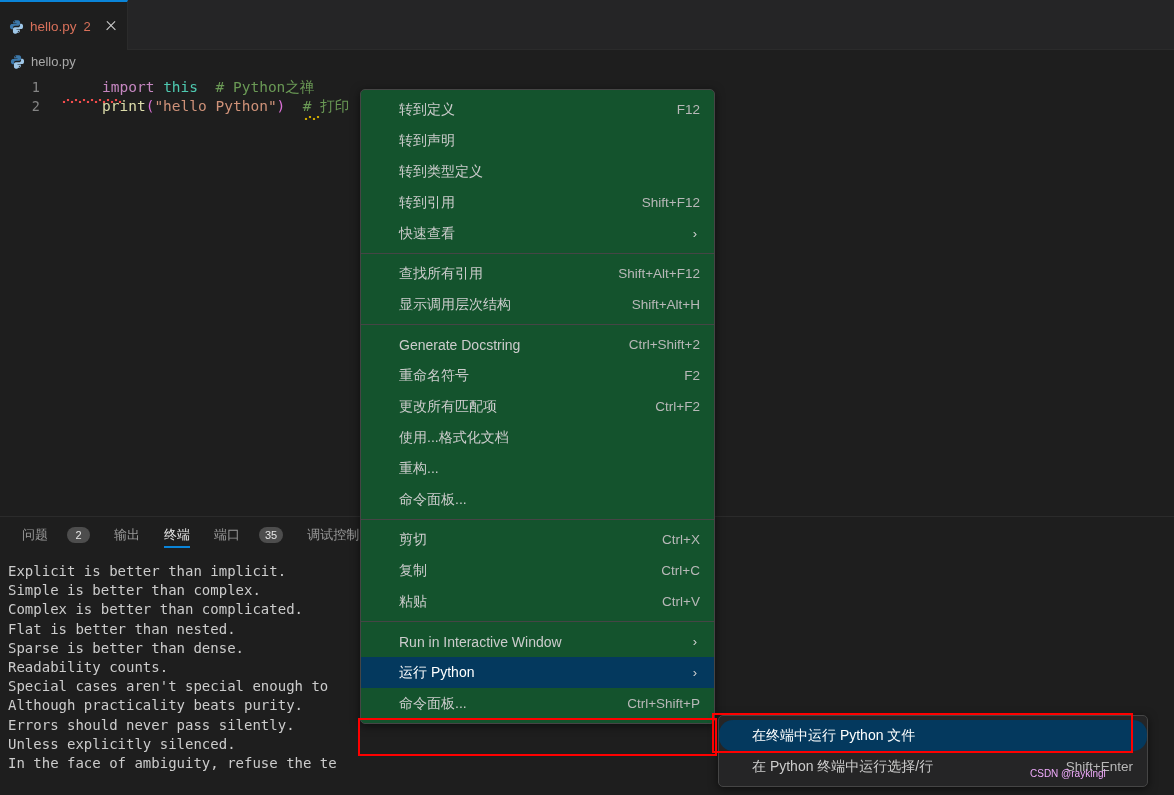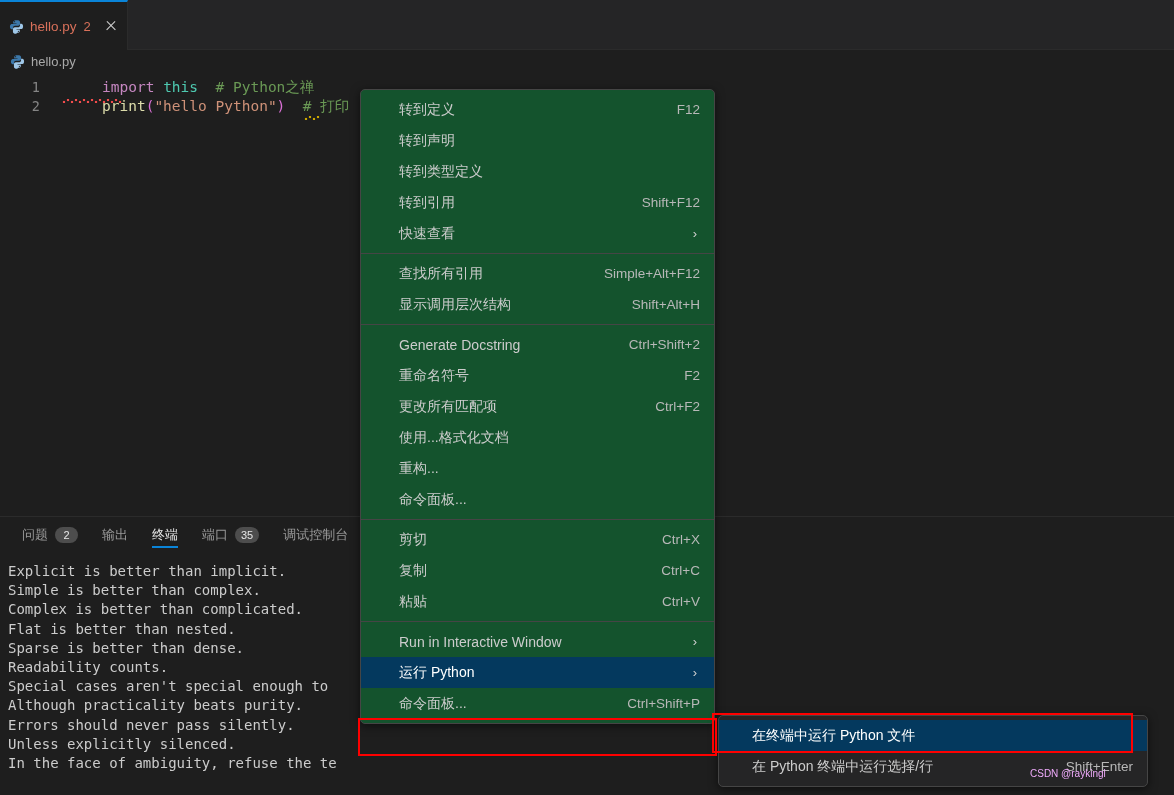--- a/index.html
+++ b/index.html
@@ -159,21 +159,21 @@
     left: 0; top: 0;
     height: 35px;
     display: flex;
     align-items: center;
     gap: 0px;
     padding-left: 10px;
   }
   .ptab {
     display: flex;
     align-items: center;
-    gap: 7px;
+    gap: 19px;
     height: 35px;
     padding: 0 12px;
     color: #9a9a9a;
     font-size: 13px;
     cursor: pointer;
     position: relative;
     white-space: nowrap;
   }
   .ptab.active { color: #e7e7e7; }
   .ptab.active::after {
@@ -266,21 +266,21 @@
     left: 718px; top: 715px;
     width: 430px;
     background: #252526;
     border: 1px solid #454545;
     border-radius: 5px;
     box-shadow: 0 2px 10px rgba(0,0,0,0.55);
     padding: 4px 0;
     box-sizing: border-box;
     z-index: 35;
   }
-  .submenu .mi { padding-left: 33px; }
+  .submenu .mi { padding-left: 33px; border-radius: 14px; }
 
   .watermark {
     position: absolute;
     left: 1030px; top: 768px;
     color: #f0abfc;
     font-size: 10px;
     z-index: 60;
     white-space: nowrap;
   }
 </style>
@@ -366,21 +366,21 @@
       <span class="mi-label">转到引用</span>
       <span class="mi-key">Shift+F12</span>
     </div>
     <div class="mi">
       <span class="mi-label">快速查看</span>
       <span class="mi-arrow">›</span>
     </div>
     <div class="msep"></div>
     <div class="mi">
       <span class="mi-label">查找所有引用</span>
-      <span class="mi-key">Simple+Alt+F12</span>
+      <span class="mi-key">Shift+Alt+F12</span>
     </div>
     <div class="mi">
       <span class="mi-label">显示调用层次结构</span>
       <span class="mi-key">Shift+Alt+H</span>
     </div>
     <div class="msep"></div>
     <div class="mi">
       <span class="mi-label">Generate Docstring</span>
       <span class="mi-key">Ctrl+Shift+2</span>
     </div>

